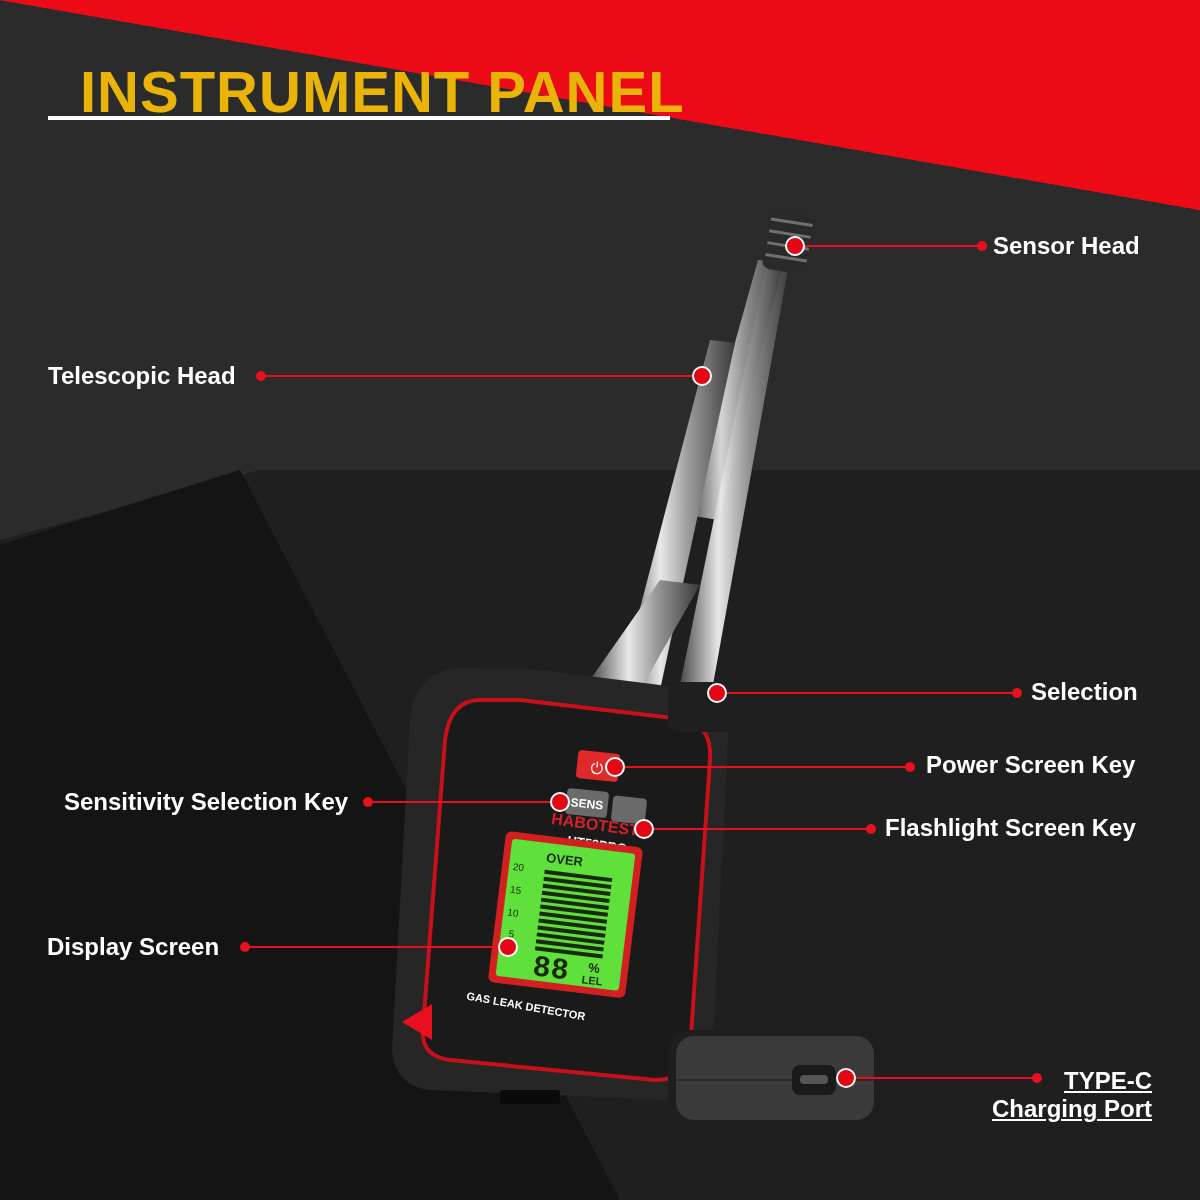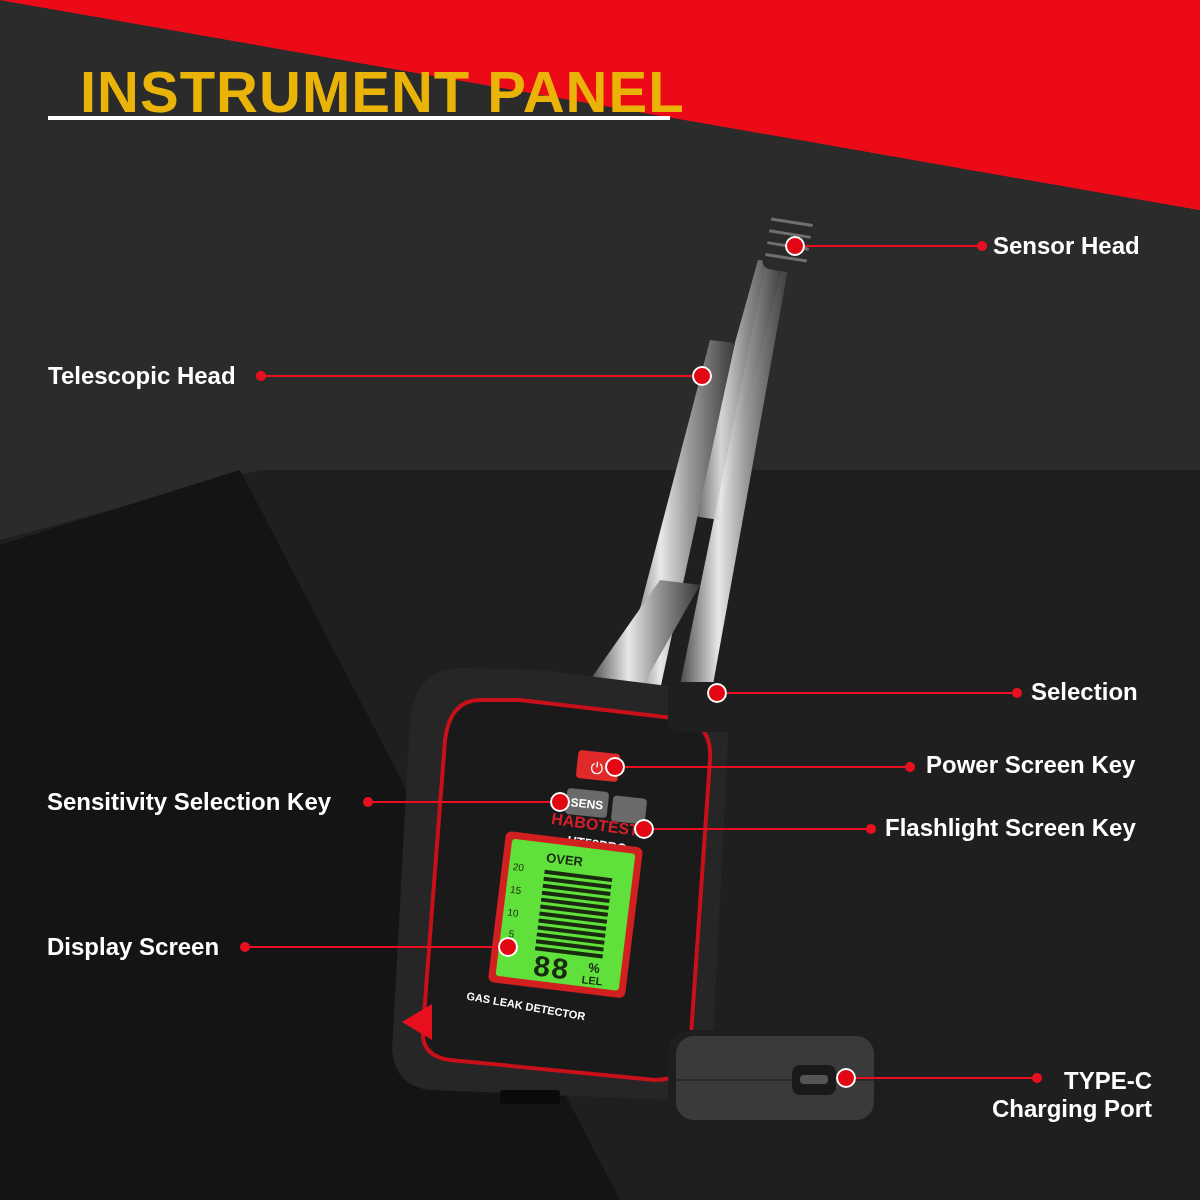--- a/index.html
+++ b/index.html
@@ -1,21 +1,21 @@
 <!DOCTYPE html>
 <html><head>
 <meta charset="utf-8">
 <style>
   html,body{margin:0;padding:0;}
   body{width:1200px;height:1200px;overflow:hidden;position:relative;background:#1b1b1b;font-family:"Liberation Sans","DejaVu Sans",sans-serif;}
   .bg{position:absolute;inset:0;}
   .title{position:absolute;left:48px;top:60px;color:#eab308;font-weight:700;font-size:58px;letter-spacing:1px;line-height:64px;margin-left:32px;}
   .title-ul{position:absolute;left:48px;top:116px;width:622px;height:4px;background:#fff;}
   .label{position:absolute;color:#fff;font-weight:700;font-size:24px;line-height:28px;white-space:nowrap;text-align:right;}
-  .label.right{text-align:center;}
+  .label.right{text-align:center;text-decoration:underline;}
   .line{position:absolute;height:2px;background:#e8101e;}
   .dot-s{position:absolute;width:10px;height:10px;border-radius:50%;background:#e8101e;}
   .dot-b{position:absolute;width:20px;height:20px;border-radius:50%;background:#e30613;border:2px solid #fff;box-sizing:border-box;}
   .device{position:absolute;}
 </style>
 </head>
 <body>
 
 <svg class="bg" width="1200" height="1200" viewBox="0 0 1200 1200">
   <rect width="1200" height="1200" fill="#2b2b2b"></rect>
@@ -122,21 +122,21 @@
 <div class="dot-b" style="left:707px;top:683px"></div>
 <div class="line" style="left:727px;top:692px;width:288px"></div>
 <div class="dot-s" style="left:1012px;top:688px"></div>
 <div class="label" style="left:1031px;top:678px">Selection</div>
 
 <div class="dot-b" style="left:605px;top:757px"></div>
 <div class="line" style="left:625px;top:766px;width:285px"></div>
 <div class="dot-s" style="left:905px;top:762px"></div>
 <div class="label" style="left:926px;top:751px">Power Screen Key</div>
 
-<div class="label" style="left:47px;top:788px">Sensitivity Selection Key</div>
+<div class="label" style="left:64px;top:788px">Sensitivity Selection Key</div>
 <div class="dot-s" style="left:363px;top:797px"></div>
 <div class="line" style="left:368px;top:801px;width:182px"></div>
 <div class="dot-b" style="left:550px;top:792px"></div>
 
 <div class="dot-b" style="left:634px;top:819px"></div>
 <div class="line" style="left:654px;top:828px;width:216px"></div>
 <div class="dot-s" style="left:866px;top:824px"></div>
 <div class="label" style="left:885px;top:814px">Flashlight Screen Key</div>
 
 <div class="label" style="left:47px;top:933px">Display Screen</div>

